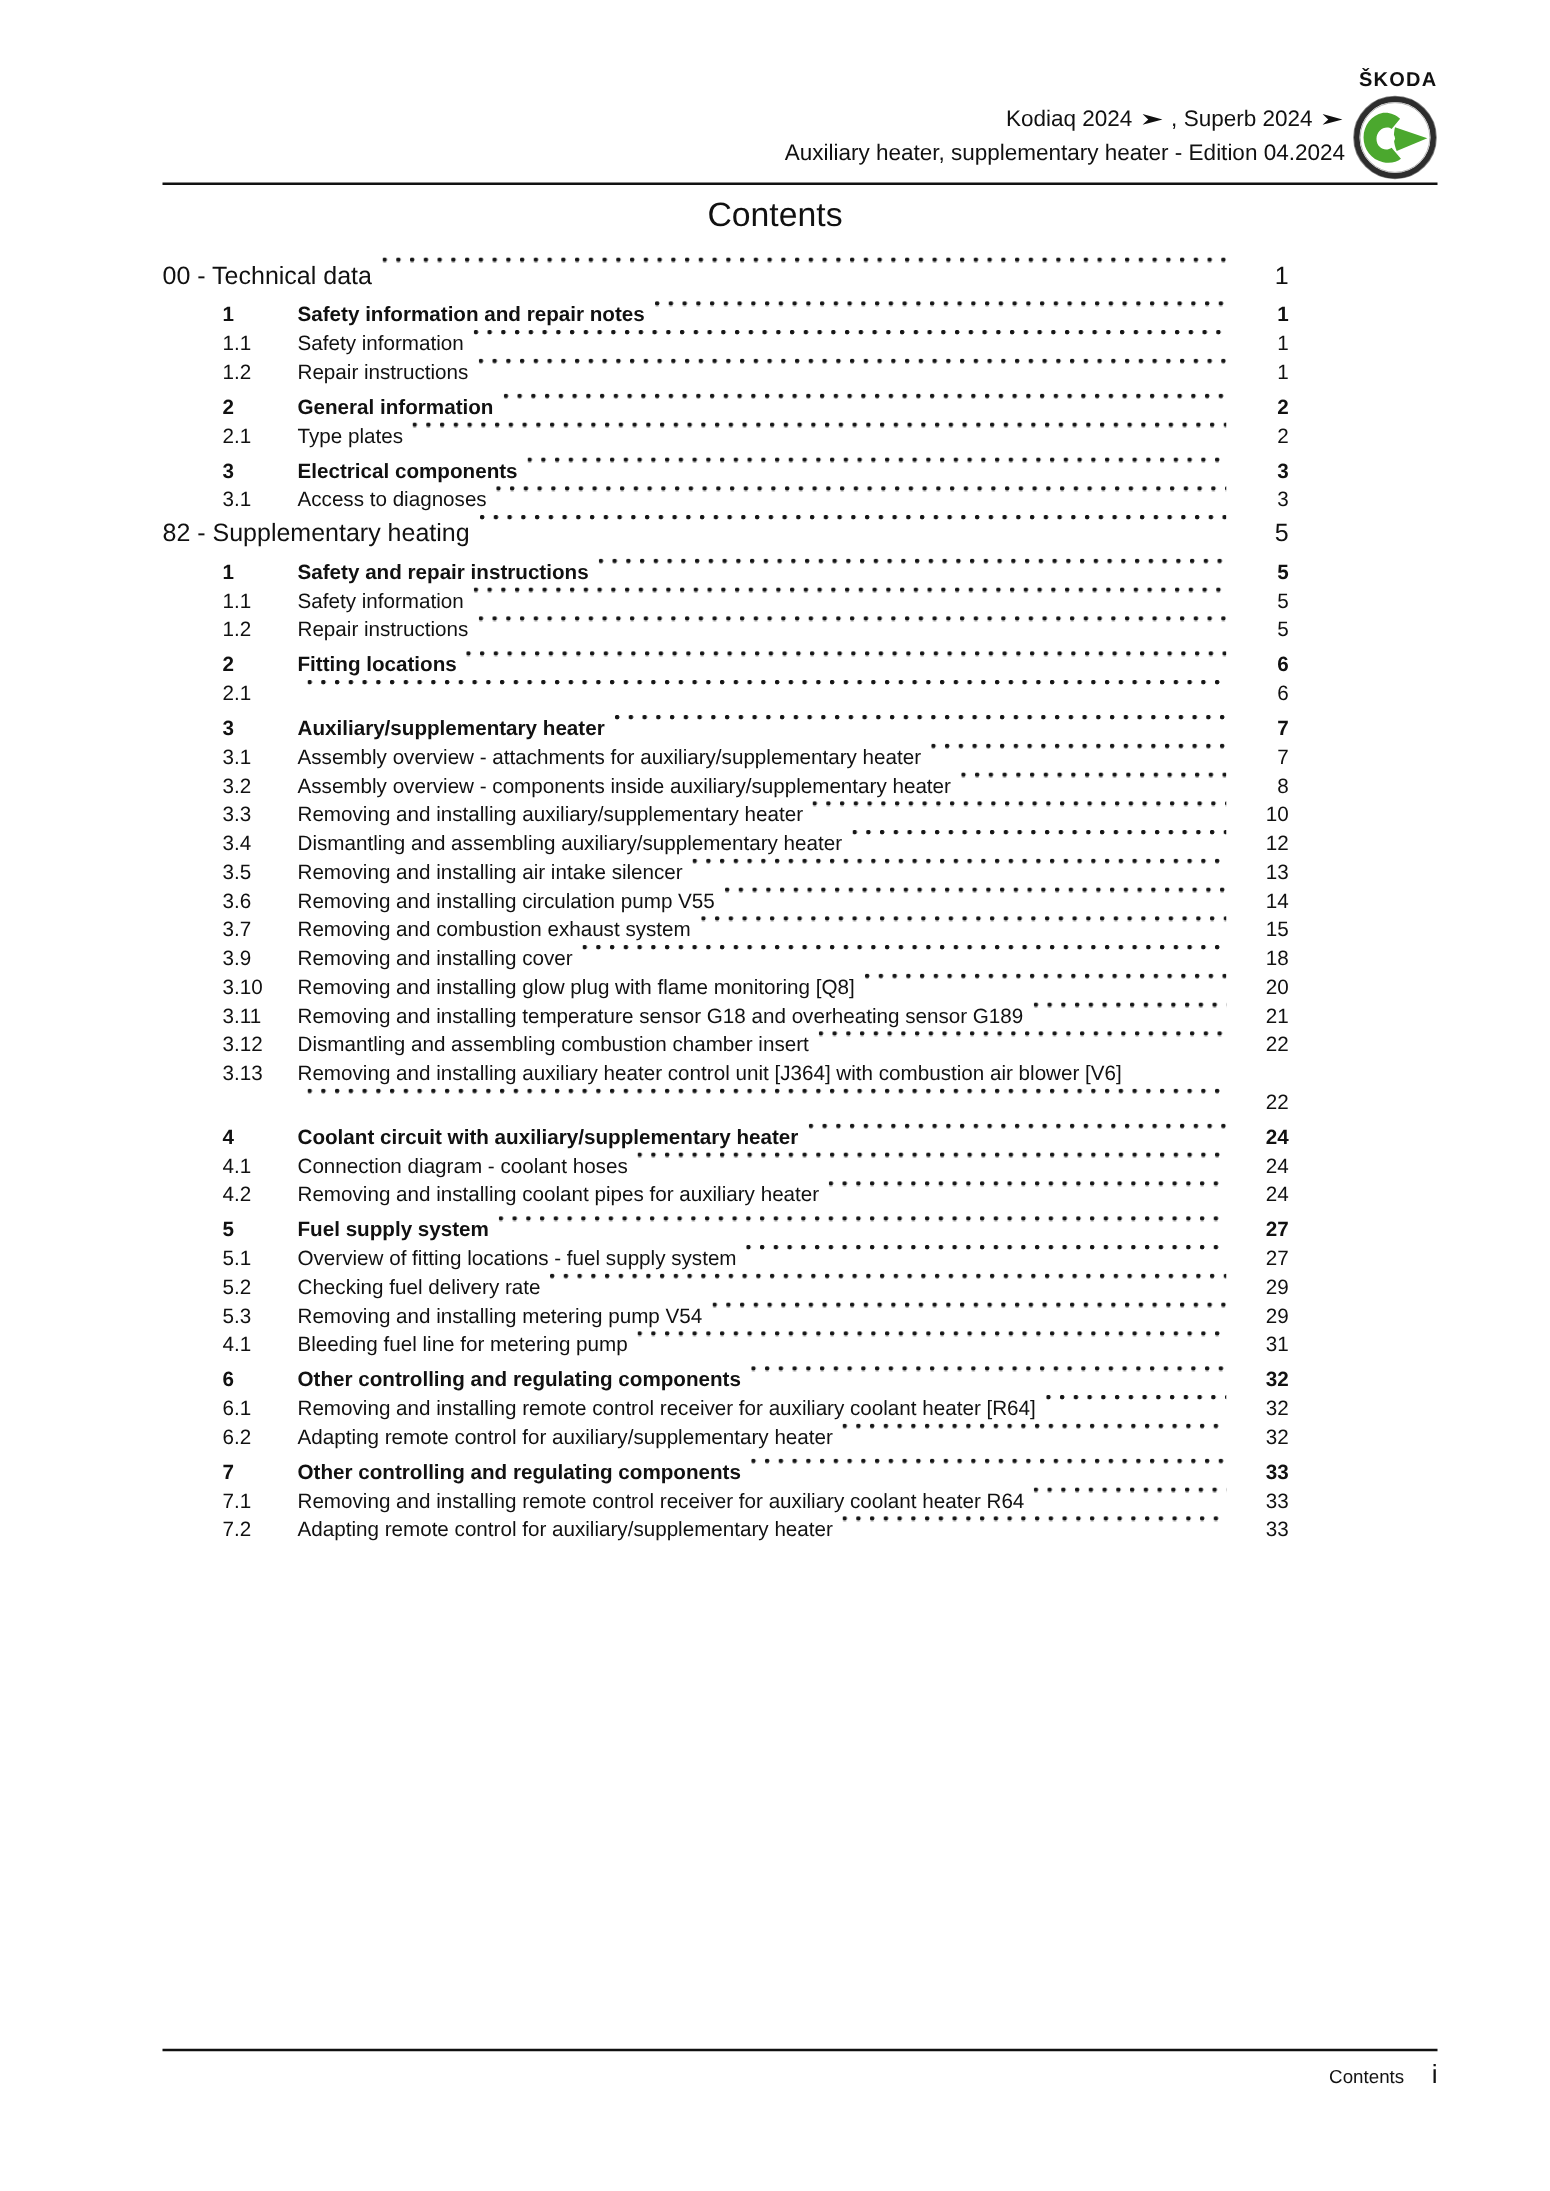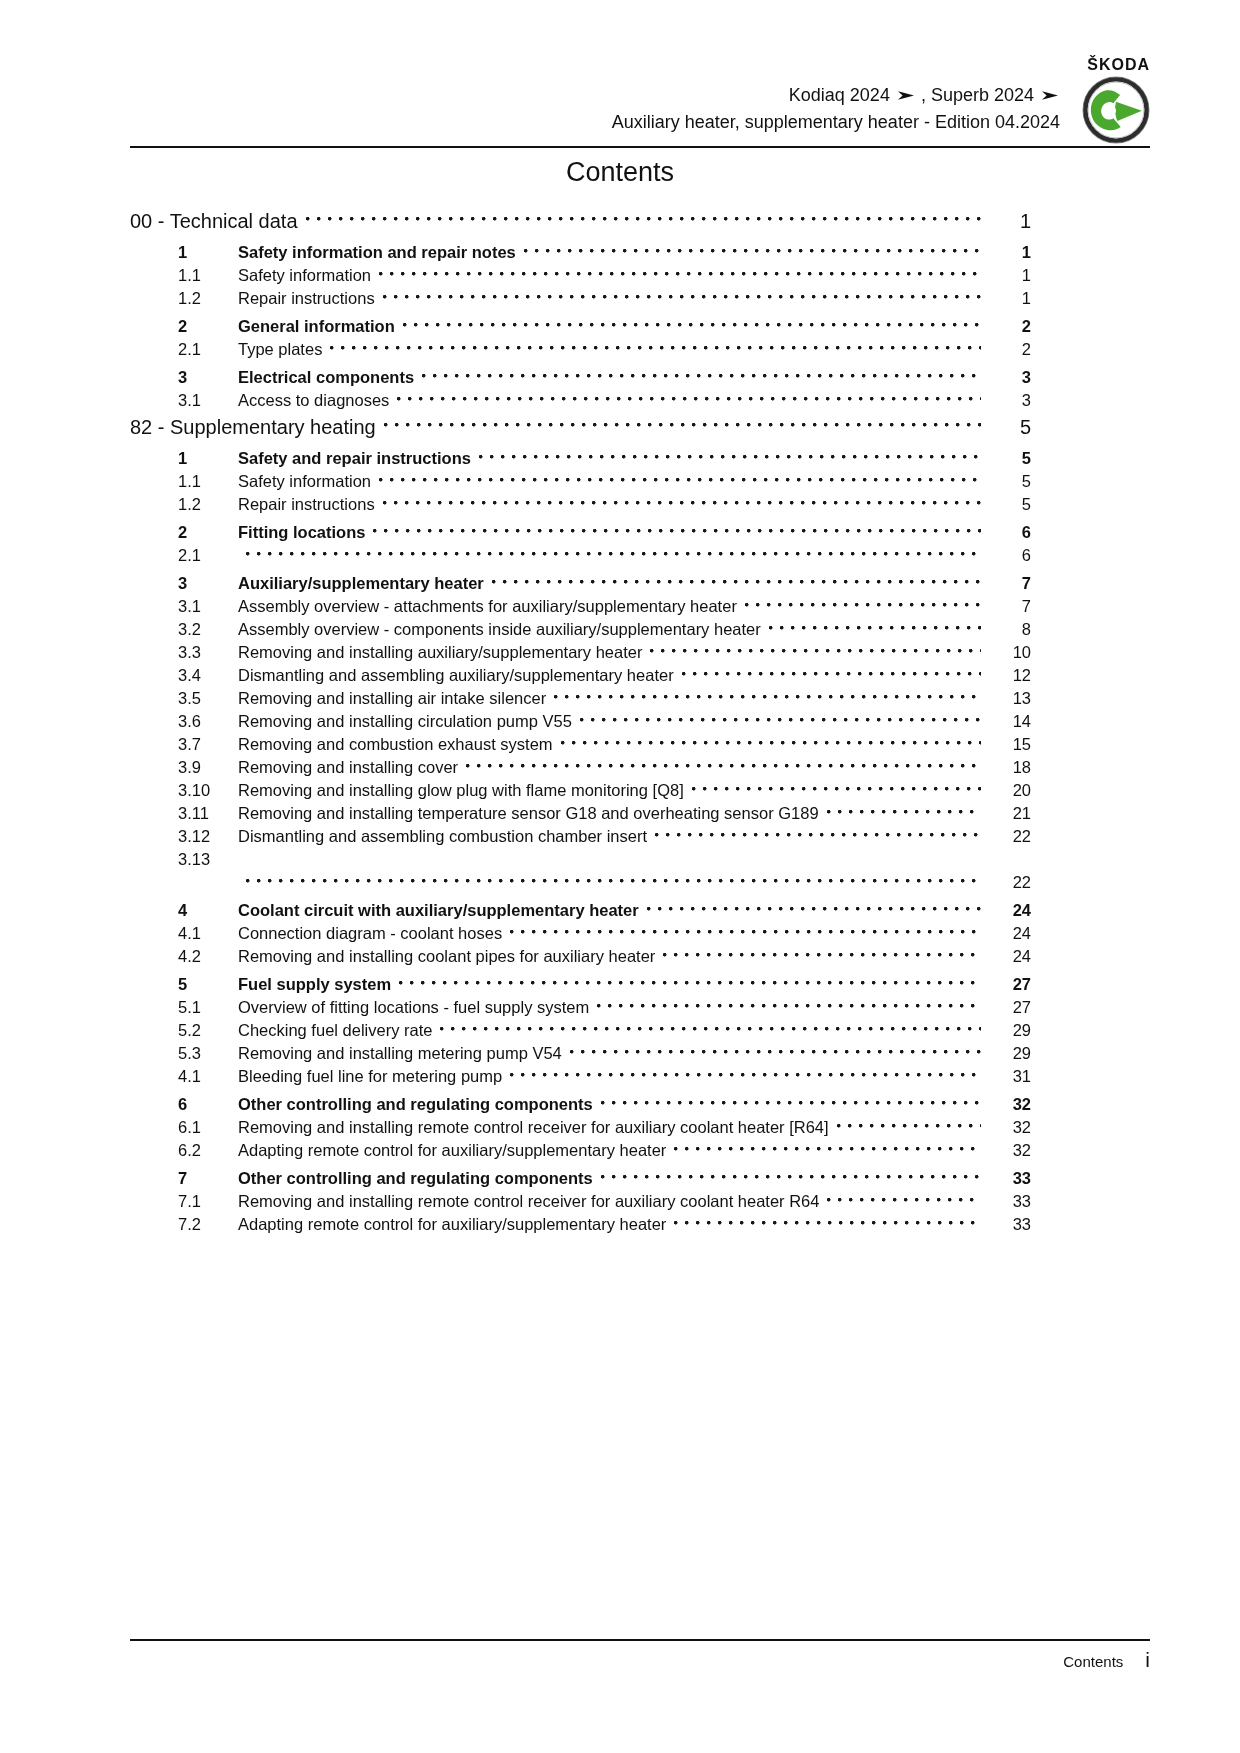--- a/index.html
+++ b/index.html
@@ -4,40 +4,40 @@
 <style>
   :root { --ink:#111111; --green:#4ba82e; }
   html,body { margin:0; padding:0; }
   body {
     width:1240px; height:1753px; background:#ffffff; position:relative;
     font-family:"Liberation Sans", sans-serif; color:var(--ink);
     overflow:hidden;
   }
   
   .header-text {
-    position:absolute; top:82px; right:180px; text-align:right;
+    position:absolute; top:82px; right:164px; text-align:right;
     font-size:18px; line-height:27px; white-space:nowrap;
   }
   .header-text .sep { white-space:pre; }
   .arrow { display:inline-block; margin:0 2px 0 8px; vertical-align:baseline; }
   .logo { position:absolute; top:56px; right:90px; width:80px; text-align:right; }
   .logo .brand { font-weight:bold; font-size:16px; letter-spacing:1px; }
   .logo svg.emblem { width:68px; height:68px; margin-top:2px; }
   .rule { position:absolute; left:130px; width:1020px; height:0; border-top:2.5px solid var(--ink); }
   .header-rule { top:146px; }
   
   .doc-title {
     position:absolute; top:157px; left:130px; width:980px;
     text-align:center; font-size:27px;
   }
   
   .toc { position:absolute; top:206px; left:130px; width:901px; }
   .chapter { }
   .chapter:first-child { margin-top:0; }
-  .row { display:flex; align-items:center; }
+  .row { display:flex; align-items:flex-start; }
   .chapter-head { font-size:20px; line-height:30px; }
   .erow { font-size:16.5px; line-height:23px; }
   .entry.bold { font-weight:bold; }
   .entry.bold .erow:first-child { padding-top:5px; }
   .num { flex:none; width:60px; margin-left:48px; }
   .title, .ch-title { flex:none; white-space:nowrap; }
   .leader {
     flex:1 1 auto; min-width:12px; height:4px; margin:0 6px 4px 8px;
     background-image:radial-gradient(circle at 1.7px 1.7px, #161616 1.55px, transparent 2.1px);
     background-size:11px 4px; background-repeat:repeat-x;
@@ -312,20 +312,21 @@
       <span class="num">3.12</span>
       <span class="title">Dismantling and assembling combustion chamber insert</span>
       <span class="leader"></span>
       <span class="page-num">22</span>
     </div>
   </div>
 
   <div class="entry wrap">
     <div class="row erow">
       <span class="num">3.13</span>
+      <span class="title">Removing and installing auxiliary heater control unit [J364] with combustion air blower [V6]</span>
     </div>
     <div class="row erow">
       <span class="num"></span>
       <span class="leader"></span>
       <span class="page-num">22</span>
     </div>
   </div>
 
   <div class="entry bold">
     <div class="row erow">

